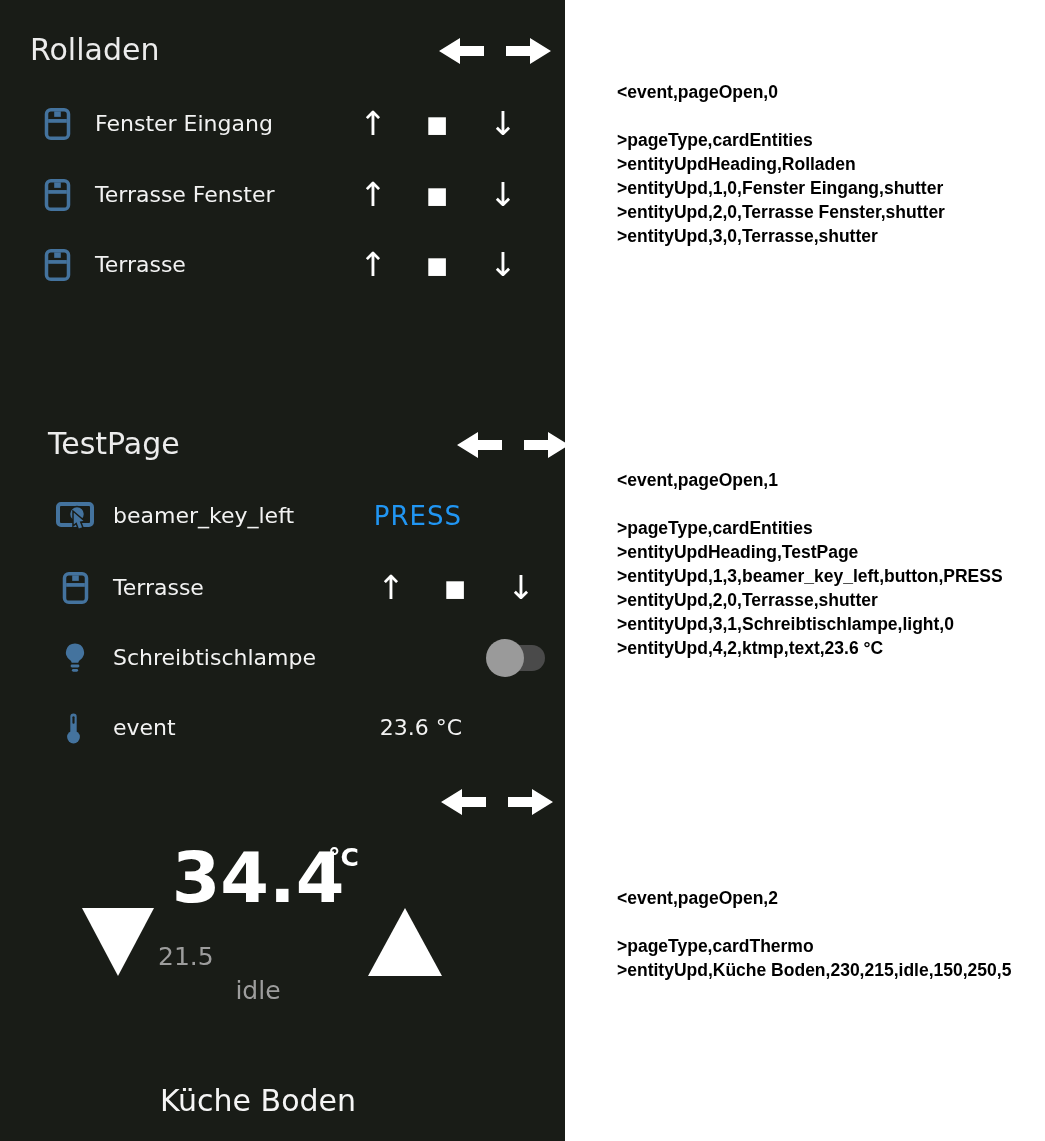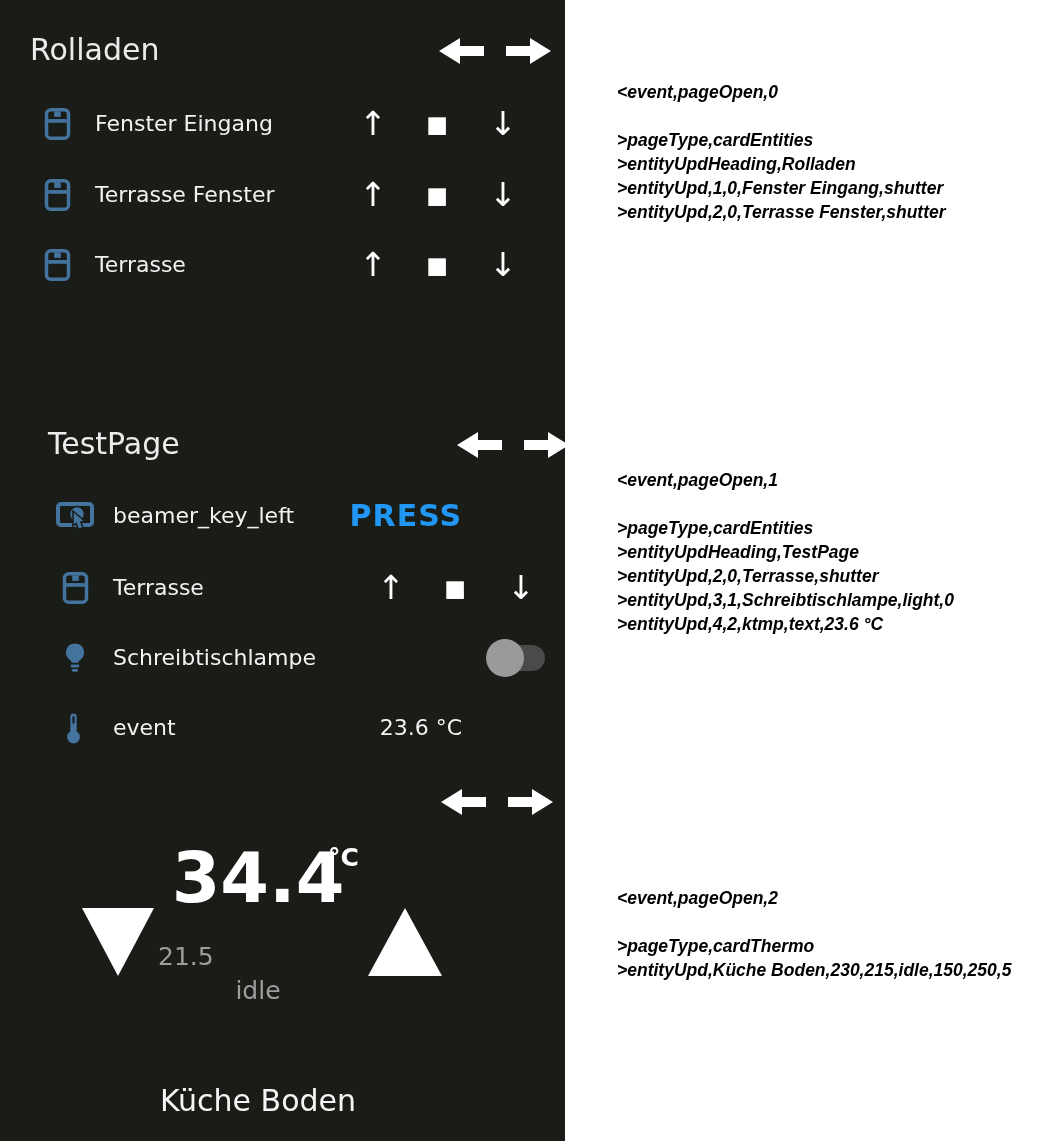--- a/index.html
+++ b/index.html
@@ -15,35 +15,35 @@
   .nav-btn{position:absolute;width:46px;height:30px;cursor:pointer;}
   .nav-btn svg{display:block;width:46px;height:30px;}
   .row{position:absolute;left:0;width:482px;height:50px;}
   .row .icon{position:absolute;left:44px;top:50%;transform:translateY(-50%);color:var(--icon_blue,#44739e);}
   .row .icon svg{display:block;}
   .row .label{position:absolute;left:95px;top:0;height:50px;line-height:50px;font-size:22px;color:var(--text_primary,#f2f2f2);white-space:nowrap;}
   .ctl{position:absolute;top:0;width:40px;height:50px;line-height:50px;text-align:center;color:#fff;cursor:pointer;}
   .ctl-up{left:353px;font-size:33px;}
   .ctl-stop{left:417px;font-size:23px;}
   .ctl-down{left:483px;font-size:33px;}
-  .press-btn{position:absolute;right:38px;top:0;height:50px;line-height:50px;font-size:30px;font-weight:bold;color:var(--press_blue,#2196f3);cursor:pointer;letter-spacing:1px;}
+  .press-btn{position:absolute;right:38px;top:0;height:50px;line-height:50px;font-size:26px;font-weight:normal;color:var(--press_blue,#2196f3);cursor:pointer;letter-spacing:1px;}
   .value-text{position:absolute;right:38px;top:0;height:50px;line-height:50px;font-size:22px;color:var(--text_primary,#f2f2f2);}
   .toggle{position:absolute;left:466px;top:0;width:62px;height:50px;cursor:pointer;}
   .toggle .track{position:absolute;left:7px;top:12px;width:54px;height:26px;border-radius:13px;background:var(--toggle_track,#4a4a4a);}
   .toggle .knob{position:absolute;left:2px;top:6px;width:38px;height:38px;border-radius:50%;background:var(--toggle_knob,#9a9a9a);}
   
   .temp-current{position:absolute;left:138px;top:840px;width:240px;text-align:center;font-size:70px;font-weight:bold;color:#fff;line-height:76px;}
   .temp-unit{position:absolute;left:328px;top:843px;font-size:25px;font-weight:bold;color:#fff;}
   .temp-target{position:absolute;left:158px;top:942px;width:200px;text-align:left;font-size:25px;color:var(--text_muted,#9d9d9d);}
   .temp-state{position:absolute;left:158px;top:976px;width:200px;text-align:center;font-size:25px;color:var(--text_muted,#9d9d9d);}
   .tri-down{position:absolute;left:82px;top:908px;width:0;height:0;border-left:36px solid transparent;border-right:36px solid transparent;border-top:68px solid #fff;cursor:pointer;}
   .tri-up{position:absolute;left:368px;top:908px;width:0;height:0;border-left:37px solid transparent;border-right:37px solid transparent;border-bottom:68px solid #fff;cursor:pointer;}
   .thermo-name{position:absolute;left:58px;top:1083px;width:400px;text-align:center;font-size:30px;color:#f5f5f5;white-space:nowrap;}
   
-  .log-block{position:absolute;left:617px;width:428px;font-family:"Liberation Sans","DejaVu Sans",sans-serif;font-weight:bold;font-size:17.5px;color:var(--log_text,#000);font-style:italic;}
+  .log-block{position:absolute;left:617px;width:428px;font-family:"Liberation Sans","DejaVu Sans",sans-serif;font-weight:bold;font-size:17.5px;color:var(--log_text,#000);}
   .log-line{height:24px;line-height:24px;white-space:nowrap;}
 </style>
 </head>
 <body>
 
 <div class="panel-col">
 
   <div class="page" style="top:0;height:376px;">
     <div class="heading" style="top:30px;">Rolladen</div>
     <div class="nav-btn" style="left:438px;top:36px;">
@@ -189,27 +189,29 @@
   </div>
 </div>
 
 <div class="log-block" style="top:80px;">
   <div class="log-line">&lt;event,pageOpen,0</div>
   <div class="log-line"></div>
   <div class="log-line">&gt;pageType,cardEntities</div>
   <div class="log-line">&gt;entityUpdHeading,Rolladen</div>
   <div class="log-line">&gt;entityUpd,1,0,Fenster Eingang,shutter</div>
   <div class="log-line">&gt;entityUpd,2,0,Terrasse Fenster,shutter</div>
+  <div class="log-line">&gt;entityUpd,3,0,Terrasse,shutter</div>
 </div>
 
 <div class="log-block" style="top:468px;">
   <div class="log-line">&lt;event,pageOpen,1</div>
   <div class="log-line"></div>
   <div class="log-line">&gt;pageType,cardEntities</div>
   <div class="log-line">&gt;entityUpdHeading,TestPage</div>
+  <div class="log-line">&gt;entityUpd,1,3,beamer_key_left,button,PRESS</div>
   <div class="log-line">&gt;entityUpd,2,0,Terrasse,shutter</div>
   <div class="log-line">&gt;entityUpd,3,1,Schreibtischlampe,light,0</div>
   <div class="log-line">&gt;entityUpd,4,2,ktmp,text,23.6 °C</div>
 </div>
 
 <div class="log-block" style="top:886px;">
   <div class="log-line">&lt;event,pageOpen,2</div>
   <div class="log-line"></div>
   <div class="log-line">&gt;pageType,cardThermo</div>
   <div class="log-line">&gt;entityUpd,Küche Boden,230,215,idle,150,250,5</div>

